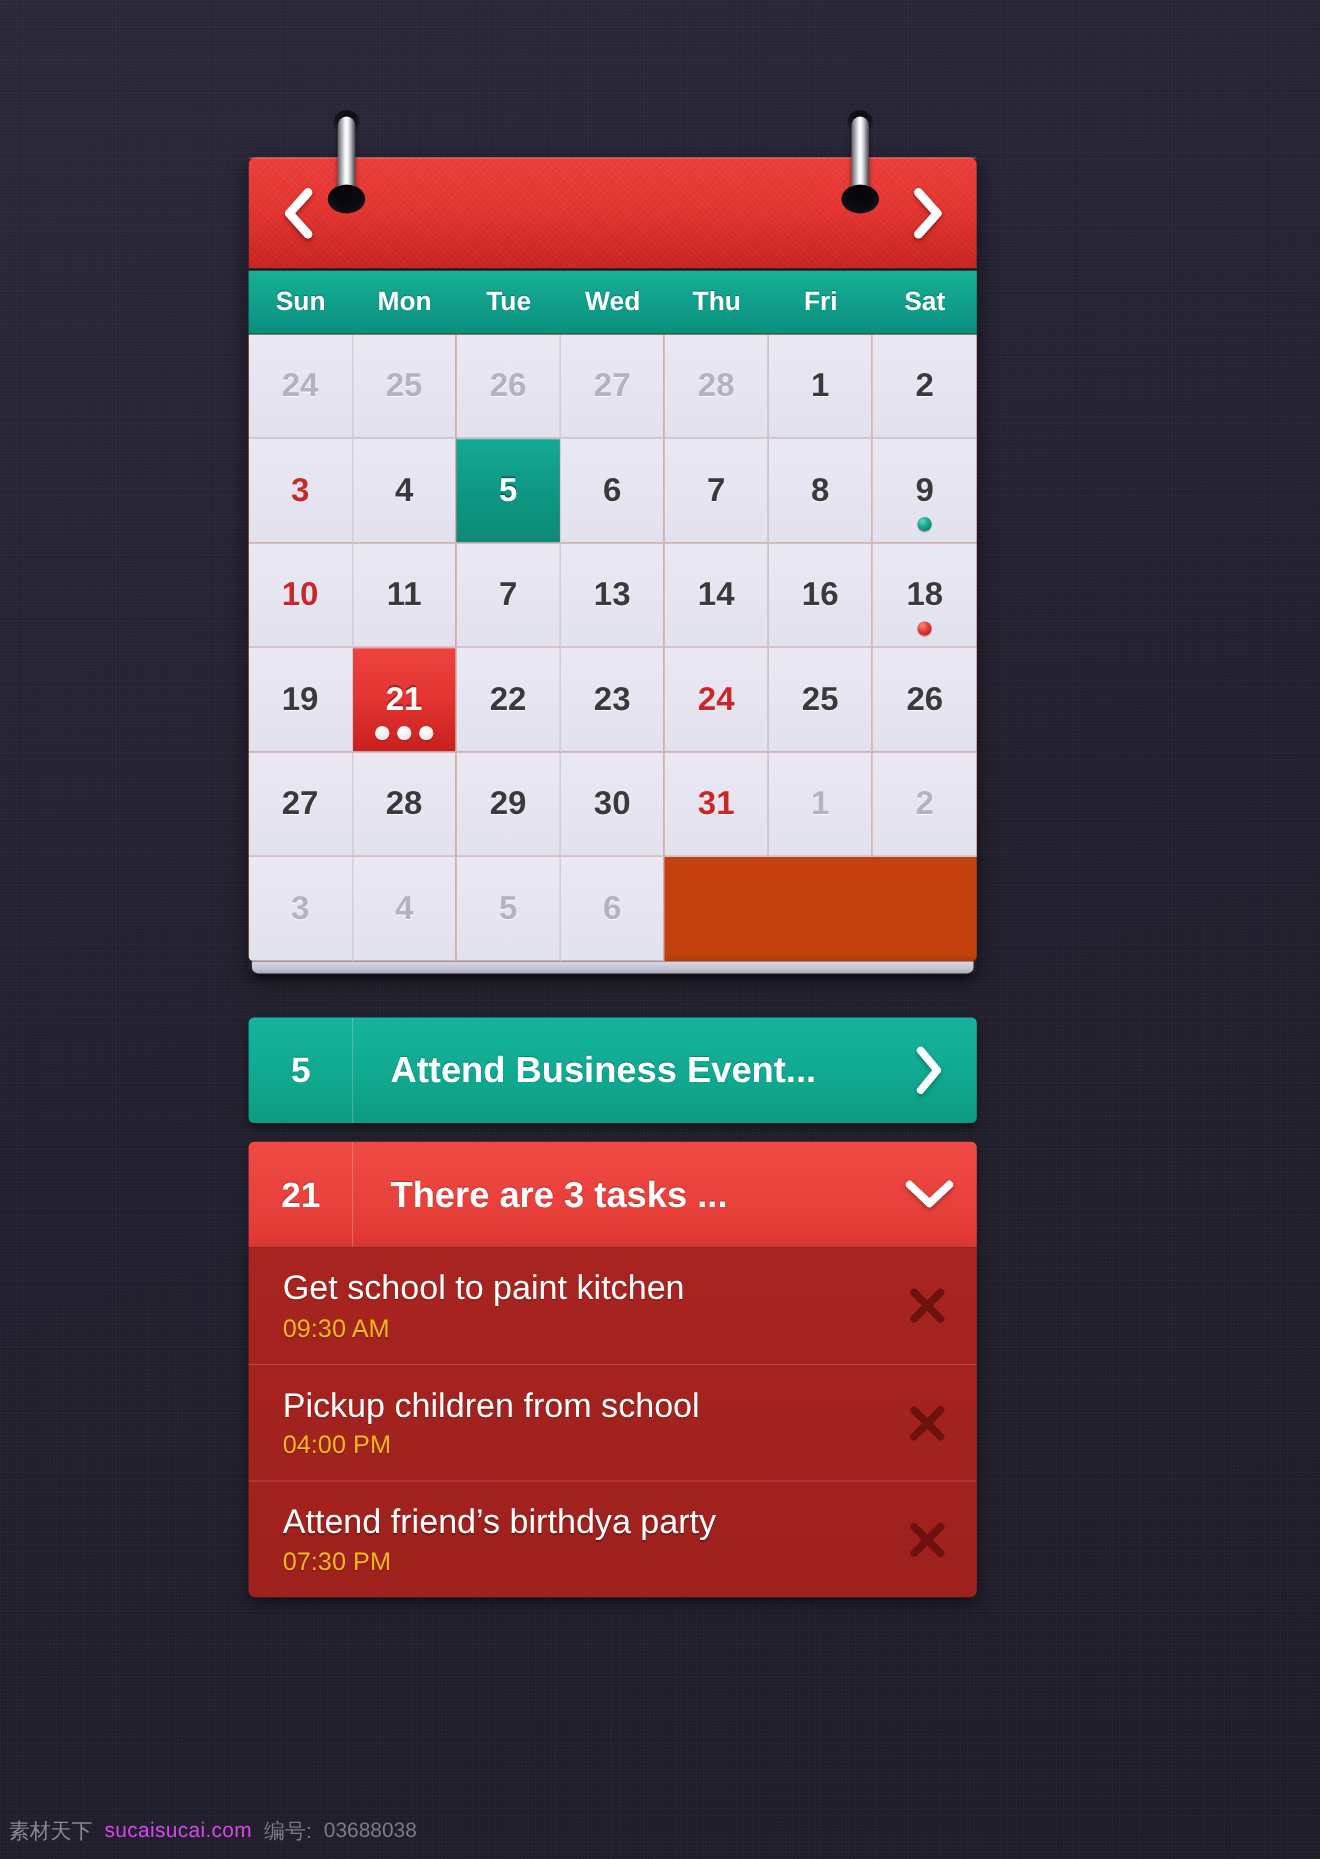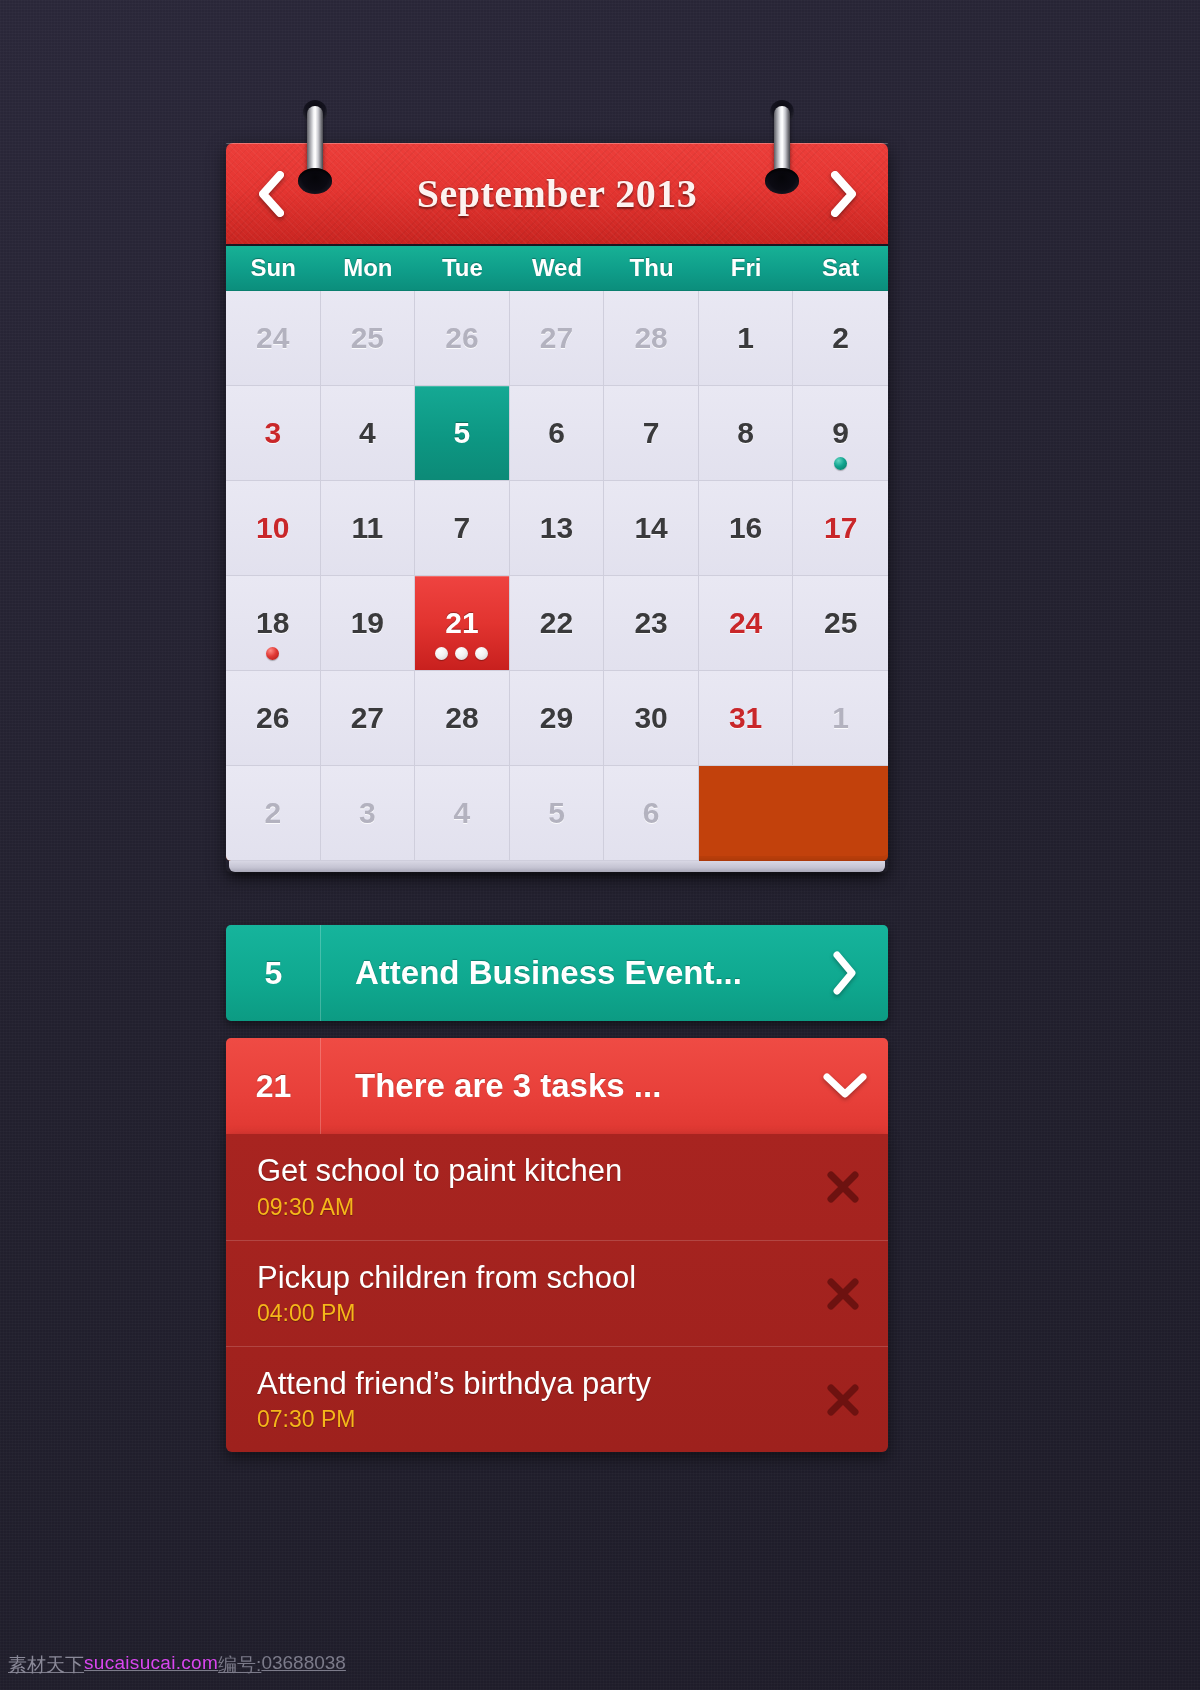--- a/index.html
+++ b/index.html
@@ -116,21 +116,21 @@
     left: 5px; top: -6px;
     width: 24px; height: 20px;
     border-radius: 12px 12px 6px 6px;
     background: radial-gradient(ellipse at 50% 30%, #0d0c14 0%, #151420 60%, #34333f 100%);
   }
 
   
   .weekdays {
     display: grid;
     grid-template-columns: repeat(7, 1fr);
-    height: 45px;
+    height: 58px;
     background: linear-gradient(180deg, #17b196 0%, #0f9e8a 55%, #0b8e7c 100%);
     border-bottom: 1px solid #0a7f6f;
   }
   .weekday {
     display: flex;
     align-items: center;
     justify-content: center;
     font-size: 24px;
     font-weight: bold;
     color: #ffffff;
@@ -319,45 +319,45 @@
     cursor: pointer;
   }
   .task-delete svg { display: block; }
 
   
   .watermark {
     position: absolute;
     left: 8px;
     bottom: 12px;
     display: flex;
+    align-items: center;
+    gap: 11px;
     font-size: 19px;
     color: #7c7b8a;
     user-select: none;
-    text-decoration: underline;
   }
   .watermark .wm-cn { color: #8a8998; }
   .watermark .wm-site { color: #d946ef; letter-spacing: 0.3px; }
   .watermark .wm-id { color: #7c7b8a; }
 </style>
 </head>
 <body>
 
 <div class="widget">
 
   <div class="calendar-card">
 
     <div class="cal-header">
 
       <div class="nav-arrow nav-prev">
         <svg width="30" height="46" viewBox="0 0 30 46">
           <path d="M25 4 L8 23 L25 42" fill="none" stroke="#ffffff" stroke-width="8" stroke-linecap="round" stroke-linejoin="round"></path>
         </svg>
       </div>
 
-      <div class="cal-title">September 2013</div>
 
       <div class="nav-arrow nav-next">
         <svg width="30" height="46" viewBox="0 0 30 46">
           <path d="M6 4 L23 23 L6 42" fill="none" stroke="#ffffff" stroke-width="8" stroke-linecap="round" stroke-linejoin="round"></path>
         </svg>
       </div>
     </div>
 
     <div class="weekdays">
       <div class="weekday">Sun</div>
@@ -426,23 +426,20 @@
         </div>
         <div class="day ">
           <span>13</span>
         </div>
         <div class="day ">
           <span>14</span>
         </div>
         <div class="day ">
           <span>16</span>
         </div>
-        <div class="day sunday">
-          <span>17</span>
-        </div>
         <div class="day ">
           <span>18</span>
           <div class="dots">
             <span class="dot red"></span>
           </div>
         </div>
         <div class="day ">
           <span>19</span>
         </div>
         <div class="day sel-red">

